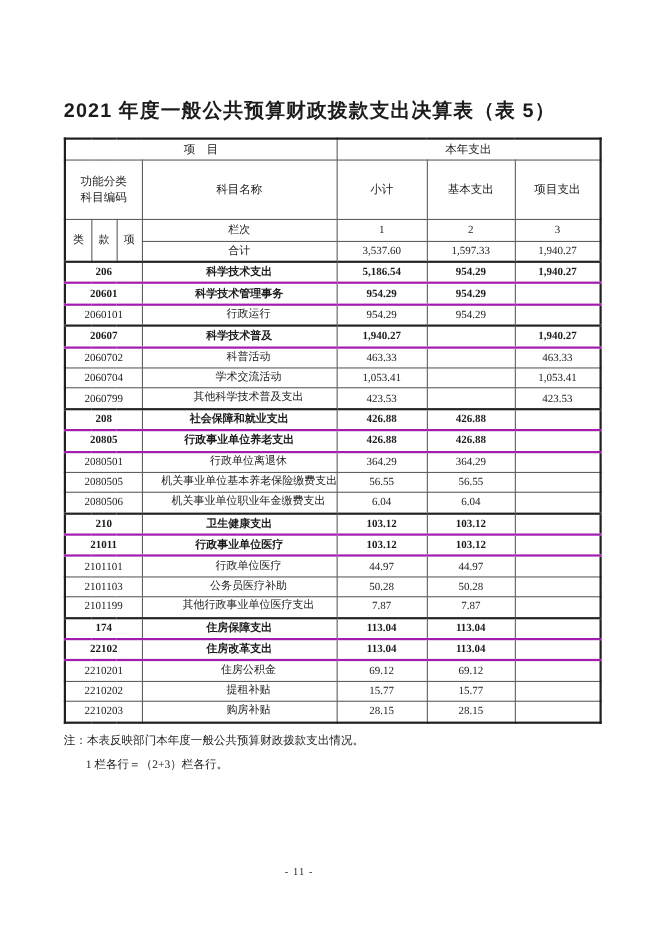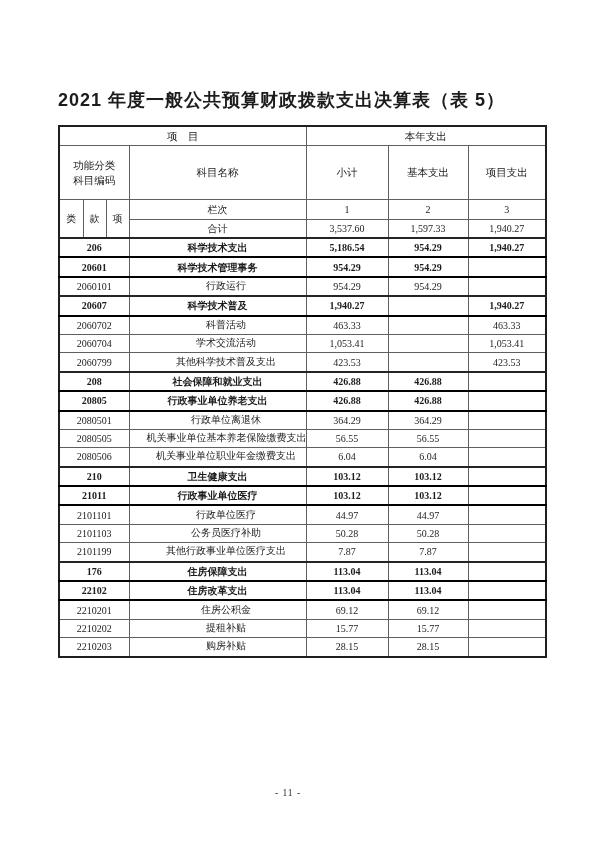--- a/index.html
+++ b/index.html
@@ -34,27 +34,27 @@
   tr.h3 th,tr.h3 td{height:19px;margin-left:23px;}
   tr.h4 th,tr.h4 td{height:17px;}
   tbody.data td{height:17.4px;}
   td.code,th.code{text-align:left;padding-left:3px;}
   td.name{text-align:left;padding-left:4px;}
   td.name.indent{padding-left:17px;font-family:Liberation Mono, monospace;}
   td.num{text-align:right;padding-right:3px;}
   td.bold,th.bold{font-weight:bold;}
   tbody.data tr.bold-row td{
     font-weight:bold;
-    border-top:2px solid #242424;border-bottom:2px solid #000000;
+    border-top:2px solid #242424;border-bottom:2px solid #a21caf;
   }
   .notes{margin-top:9px;font-size:10.5px;line-height:14px;}
   .notes .note-line2{margin-top:8px;padding-left:20px;}
   .page-number{
     position:absolute;left:0;top:788px;width:544px;
-    text-align:center;font-size:9.5px;letter-spacing:1px;color:#2a2a2a;margin-left:16px;
+    text-align:center;font-size:9.5px;letter-spacing:1px;color:#2a2a2a;
   }
 </style>
 </head>
 <body>
 
 <div class="sheet">
 
   <h1 class="doc-title">2021 年度一般公共预算财政拨款支出决算表（表 5）</h1>
 
 
@@ -210,21 +210,21 @@
       <td class="num"></td>
     </tr>
         <tr>
       <td colspan="3" class="code">2101199</td>
       <td class="name indent">其他行政事业单位医疗支出</td>
       <td class="num">7.87</td>
       <td class="num">7.87</td>
       <td class="num"></td>
     </tr>
         <tr class="bold-row">
-      <td colspan="3" class="code">176</td>
+      <td colspan="3" class="code">174</td>
       <td class="name">住房保障支出</td>
       <td class="num">113.04</td>
       <td class="num">113.04</td>
       <td class="num"></td>
     </tr>
         <tr class="bold-row">
       <td colspan="3" class="code">22102</td>
       <td class="name">住房改革支出</td>
       <td class="num">113.04</td>
       <td class="num">113.04</td>
@@ -247,16 +247,20 @@
         <tr>
       <td colspan="3" class="code">2210203</td>
       <td class="name indent">购房补贴</td>
       <td class="num">28.15</td>
       <td class="num">28.15</td>
       <td class="num"></td>
     </tr>
       </tbody>
   </table>
 
+  <div class="notes">
+    <div class="note-line1">注：本表反映部门本年度一般公共预算财政拨款支出情况。</div>
+    <div class="note-line2">1 栏各行＝（2+3）栏各行。</div>
+  </div>
 
 </div>
 
 <div class="page-number">- 11 -</div>
 
 </body></html>

